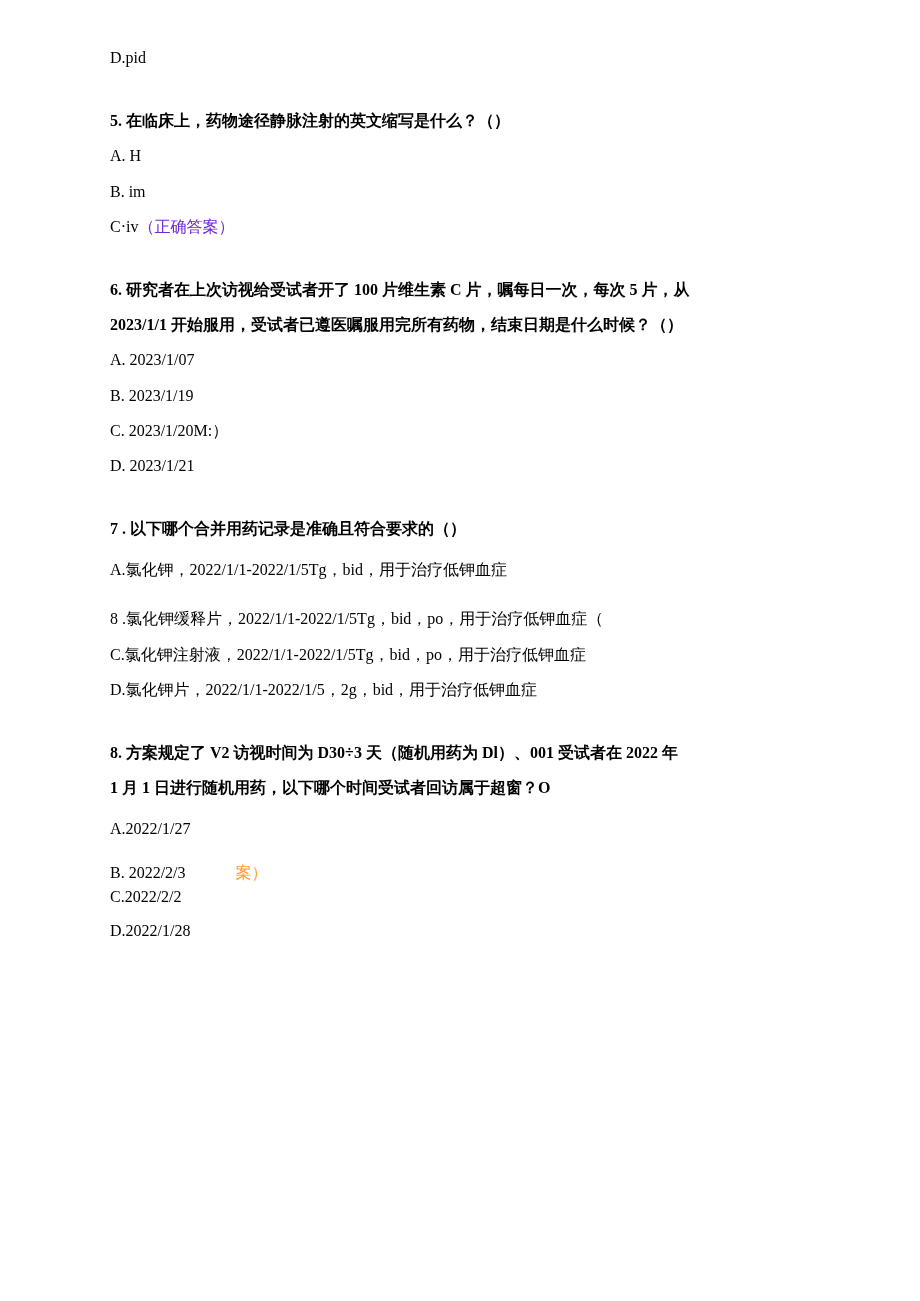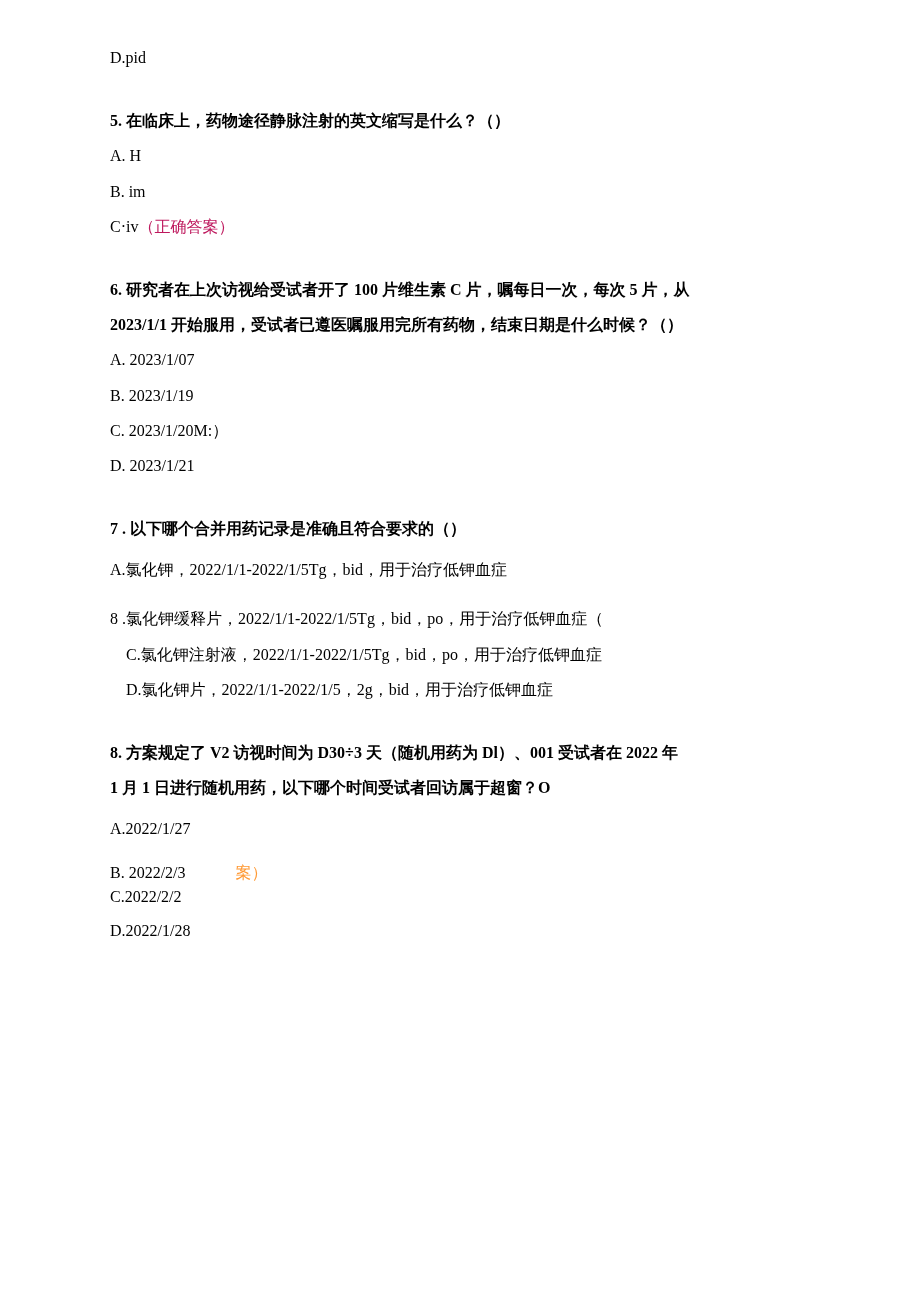--- a/index.html
+++ b/index.html
@@ -20,25 +20,24 @@
       margin-bottom: 28px;
     }
     .question-text {
       margin-bottom: 0;
       font-weight: bold;
     }
     .option {
       margin-bottom: 0;
     }
     .correct-answer {
-      color: #be185d;
+      color: #6d28d9;
     }
     .sub-item {
       margin-top: 0;
-      margin-left: 16px;
     }
     .inline-ans {
       display: inline-block;
       margin-left: 50px;
       color: #ff9933;
     }
     .tight {
       line-height: 1.5;
     }
   </style>

